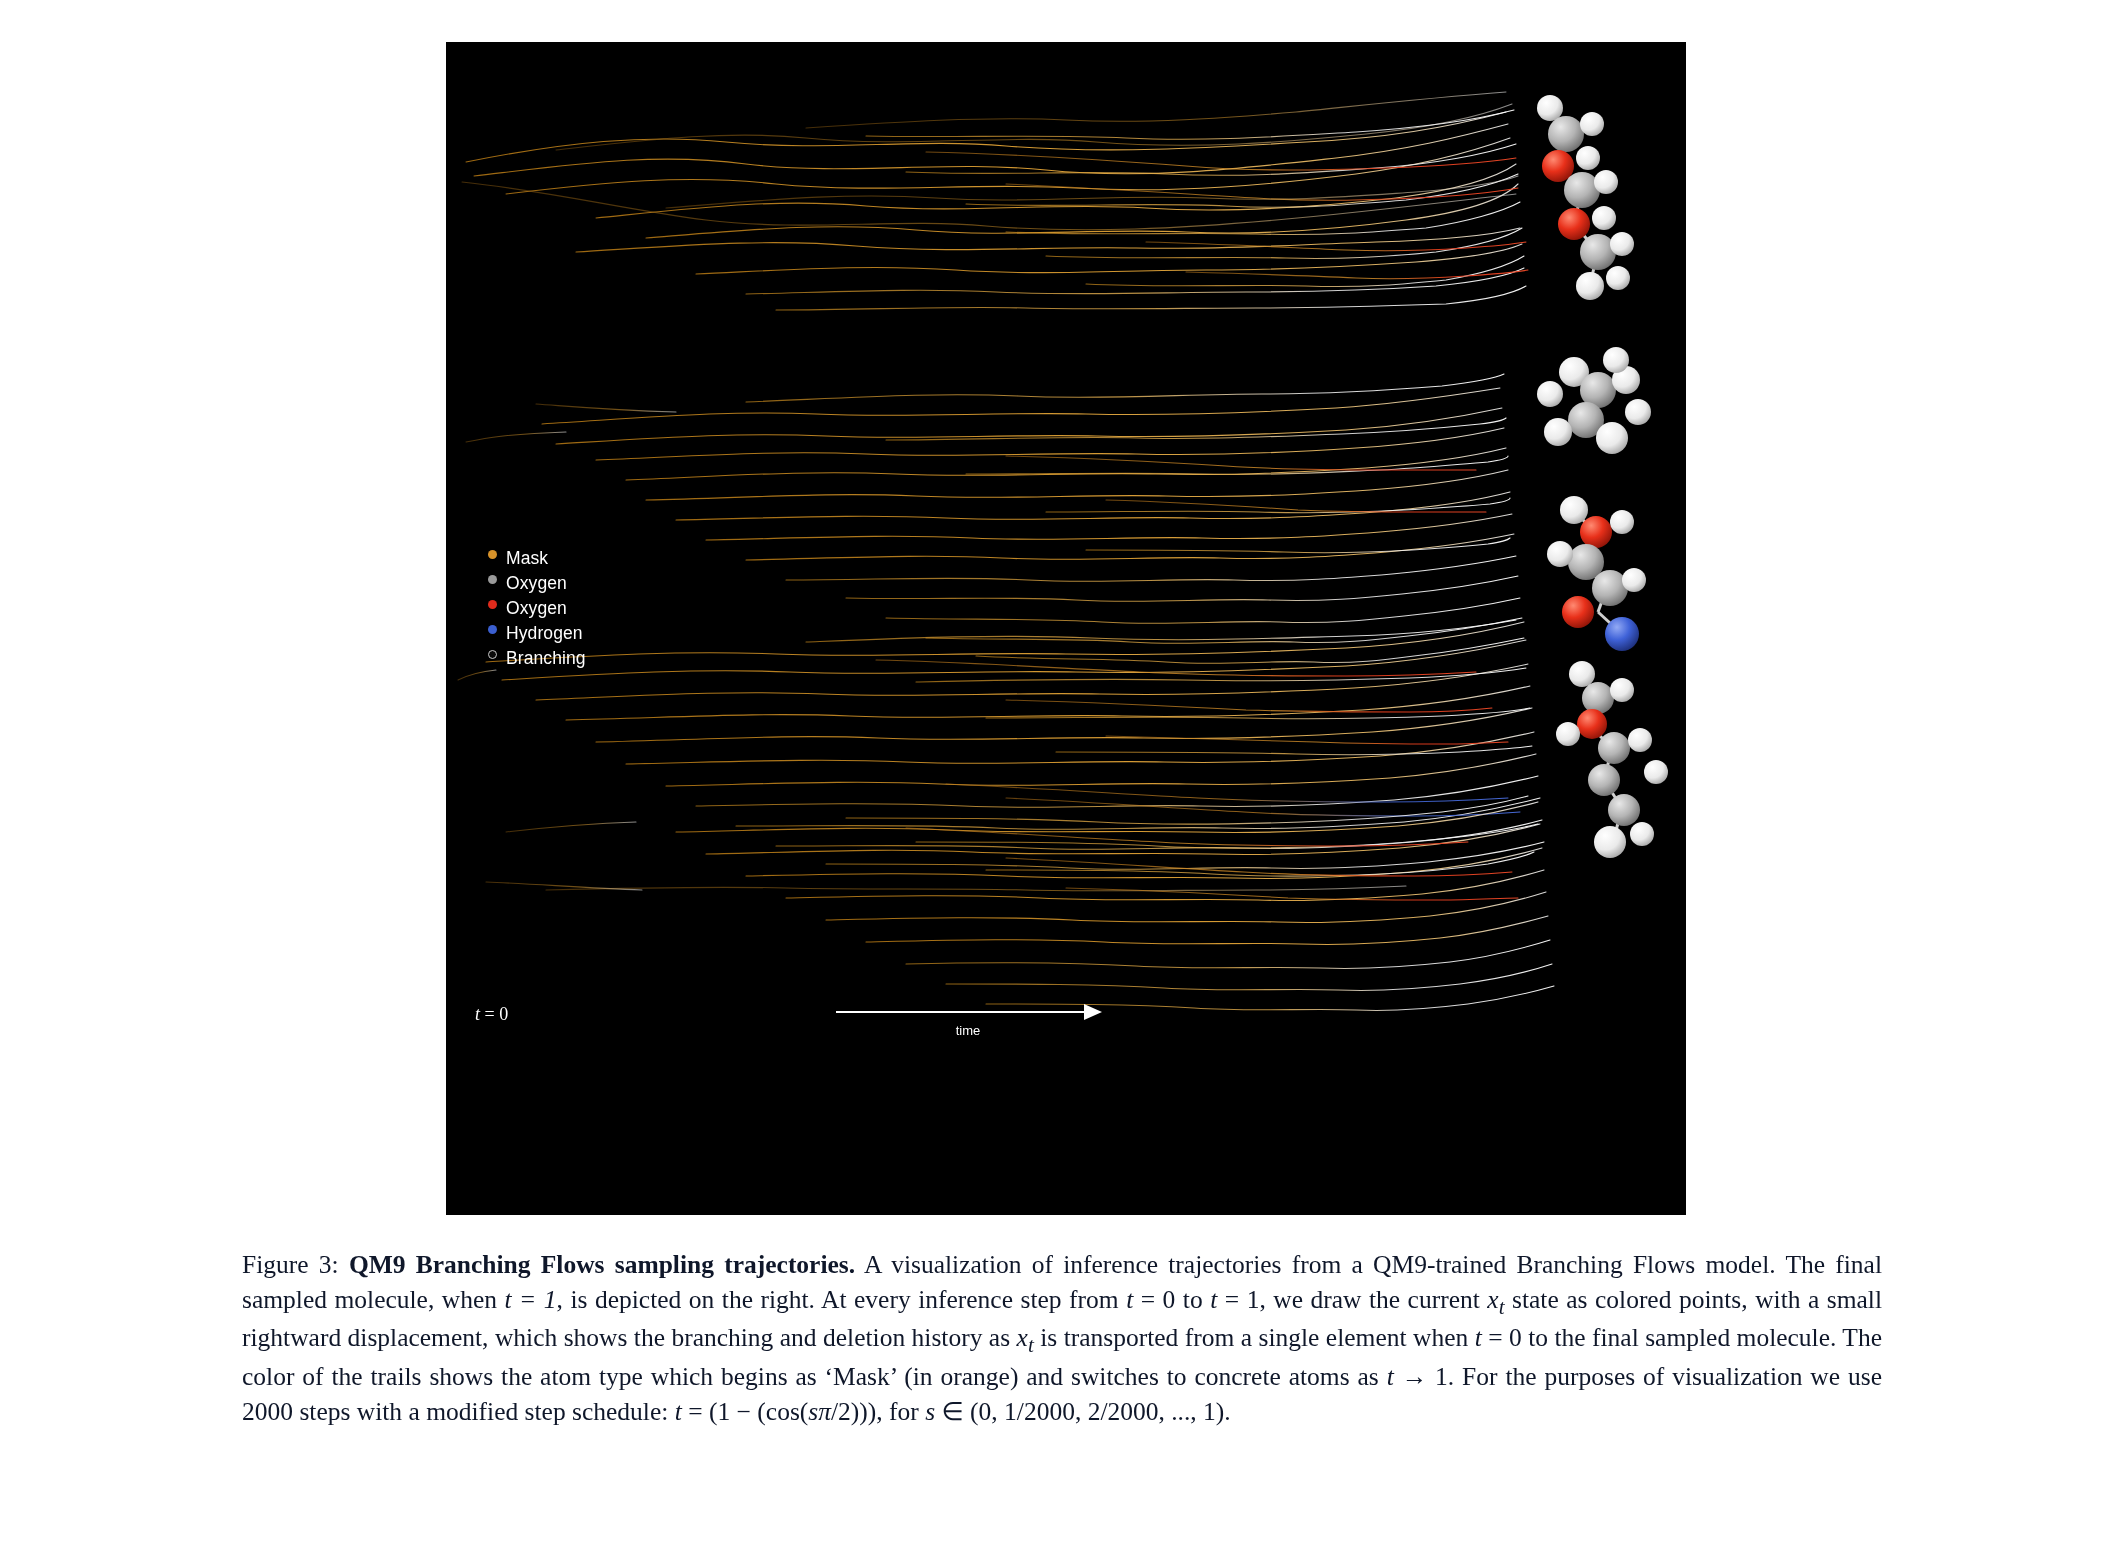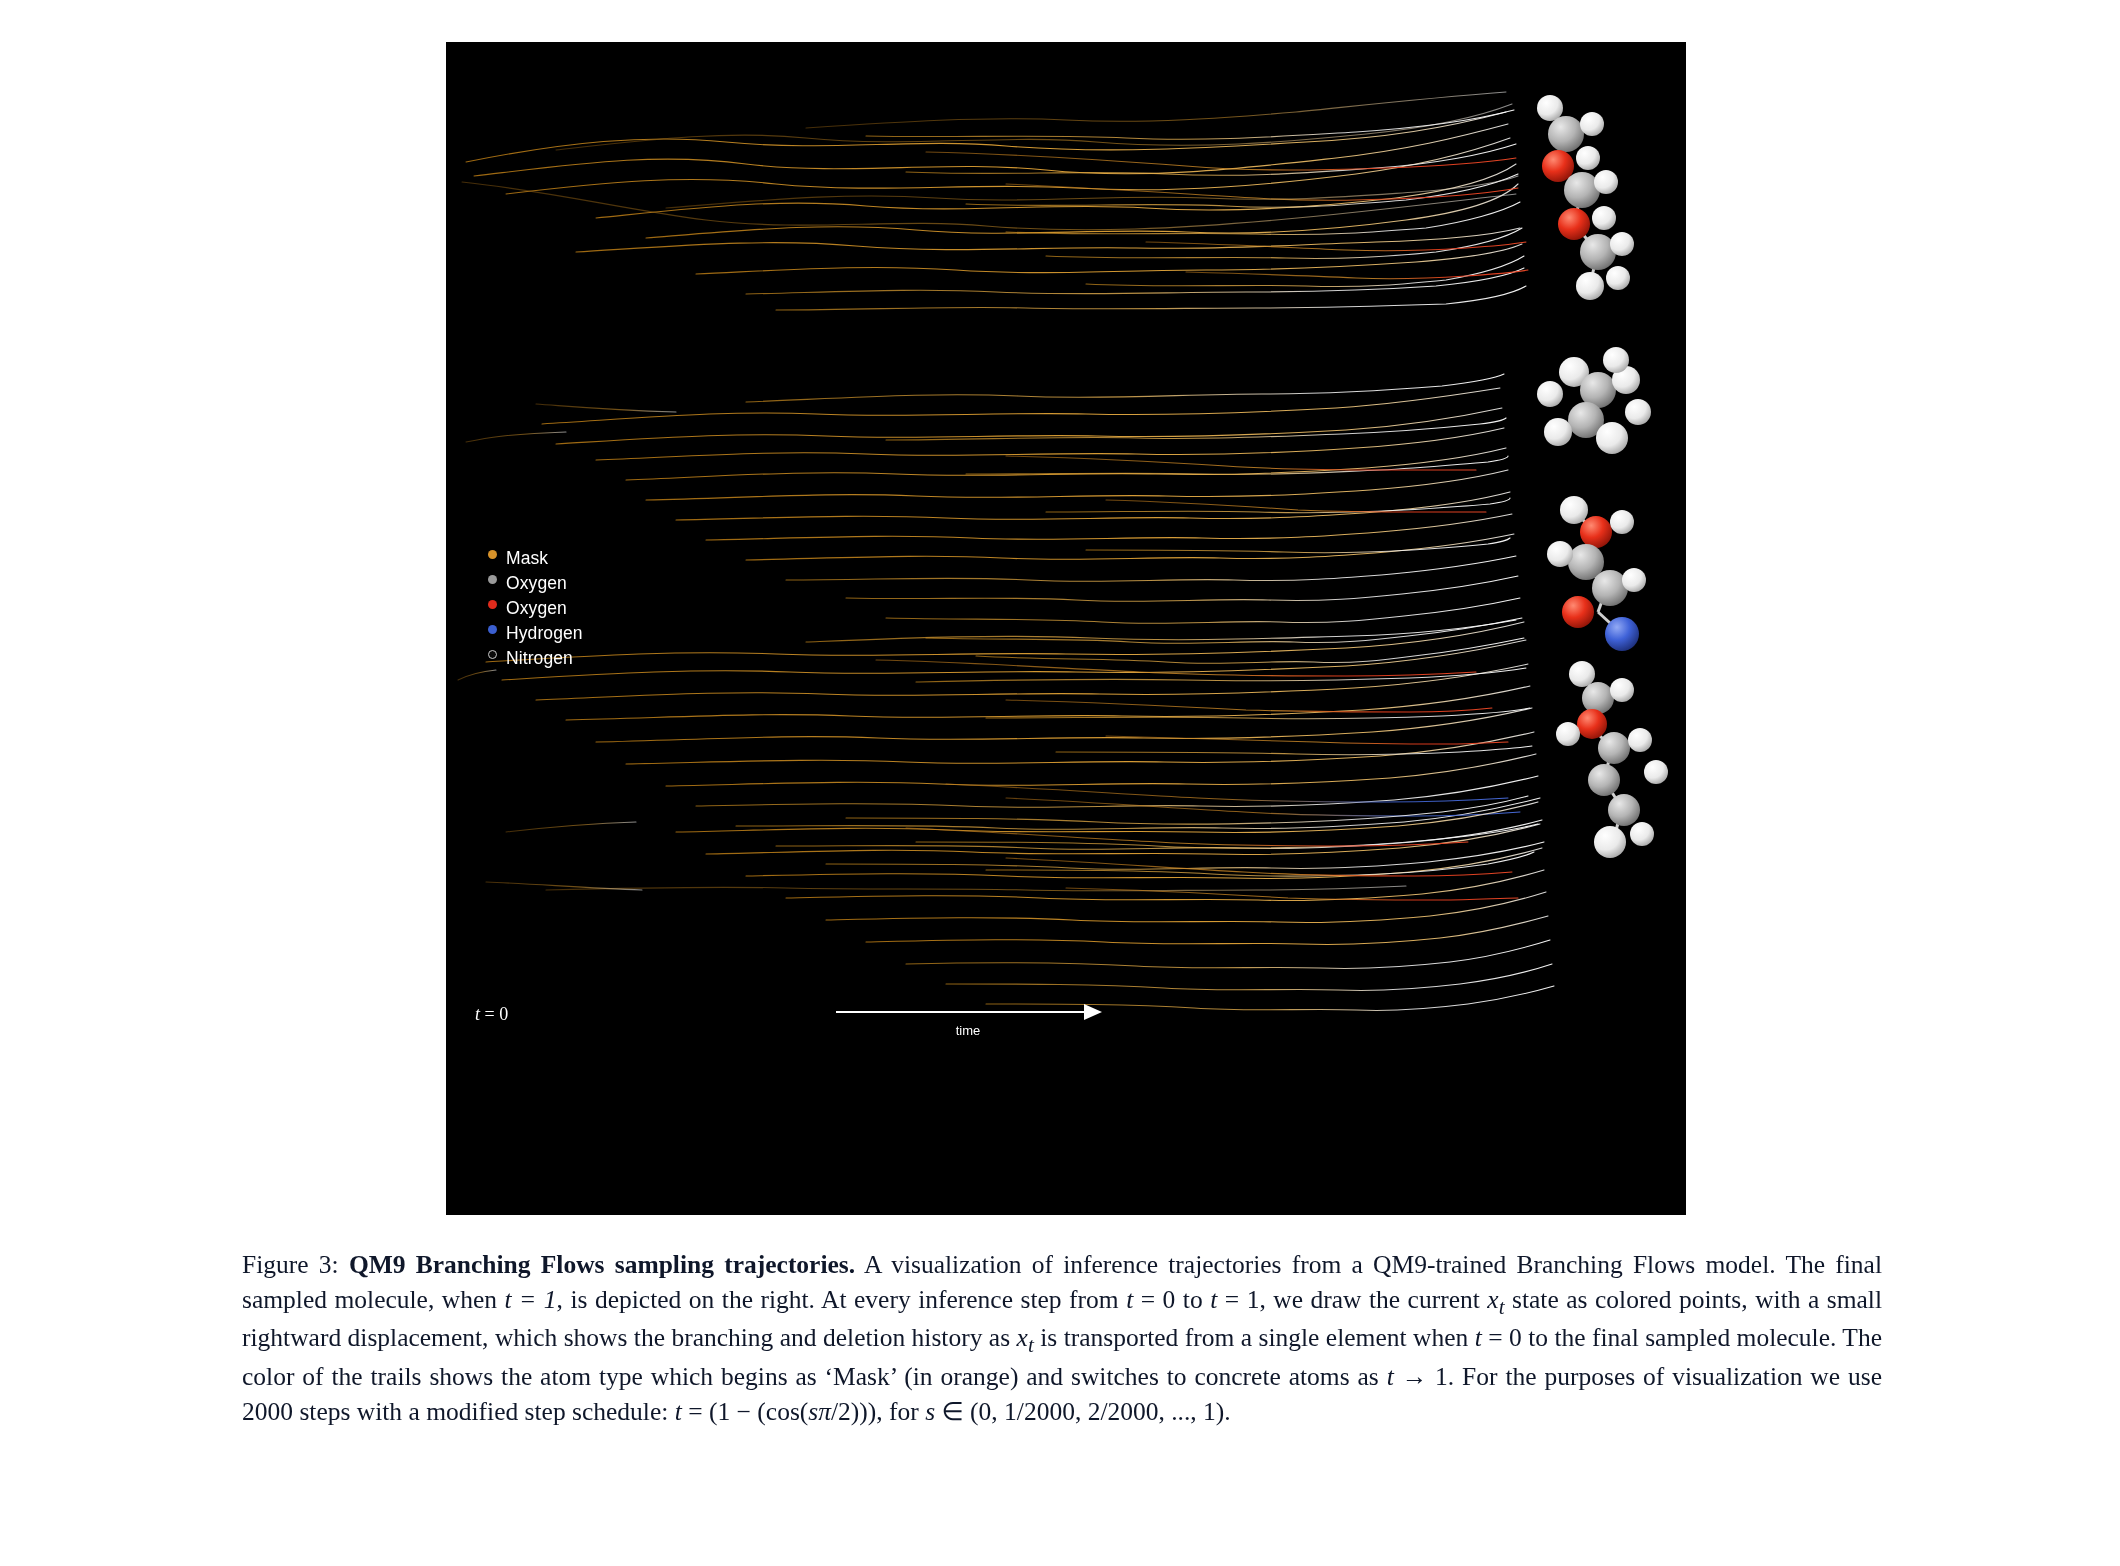--- a/index.html
+++ b/index.html
@@ -389,21 +389,21 @@
       <div class="legend-row">
         <span class="legend-dot" style="background:#e02b1c"></span>
         <span class="legend-label">Oxygen</span>
       </div>
       <div class="legend-row">
         <span class="legend-dot" style="background:#3b5fd0"></span>
         <span class="legend-label">Hydrogen</span>
       </div>
       <div class="legend-row">
         <span class="legend-dot outline" style="background:#0a0a0a"></span>
-        <span class="legend-label">Nitrogen</span>
+        <span class="legend-label">Branching</span>
       </div>
     </div>
 
     <div class="t-start"><span class="eqn"><span class="mi">t</span> = 0</span></div>
     <div class="time-arrow-wrap">
       <div class="time-arrow-line"></div>
       <div class="time-arrow-head"></div>
       <div class="time-label">time</div>
     </div>
 

